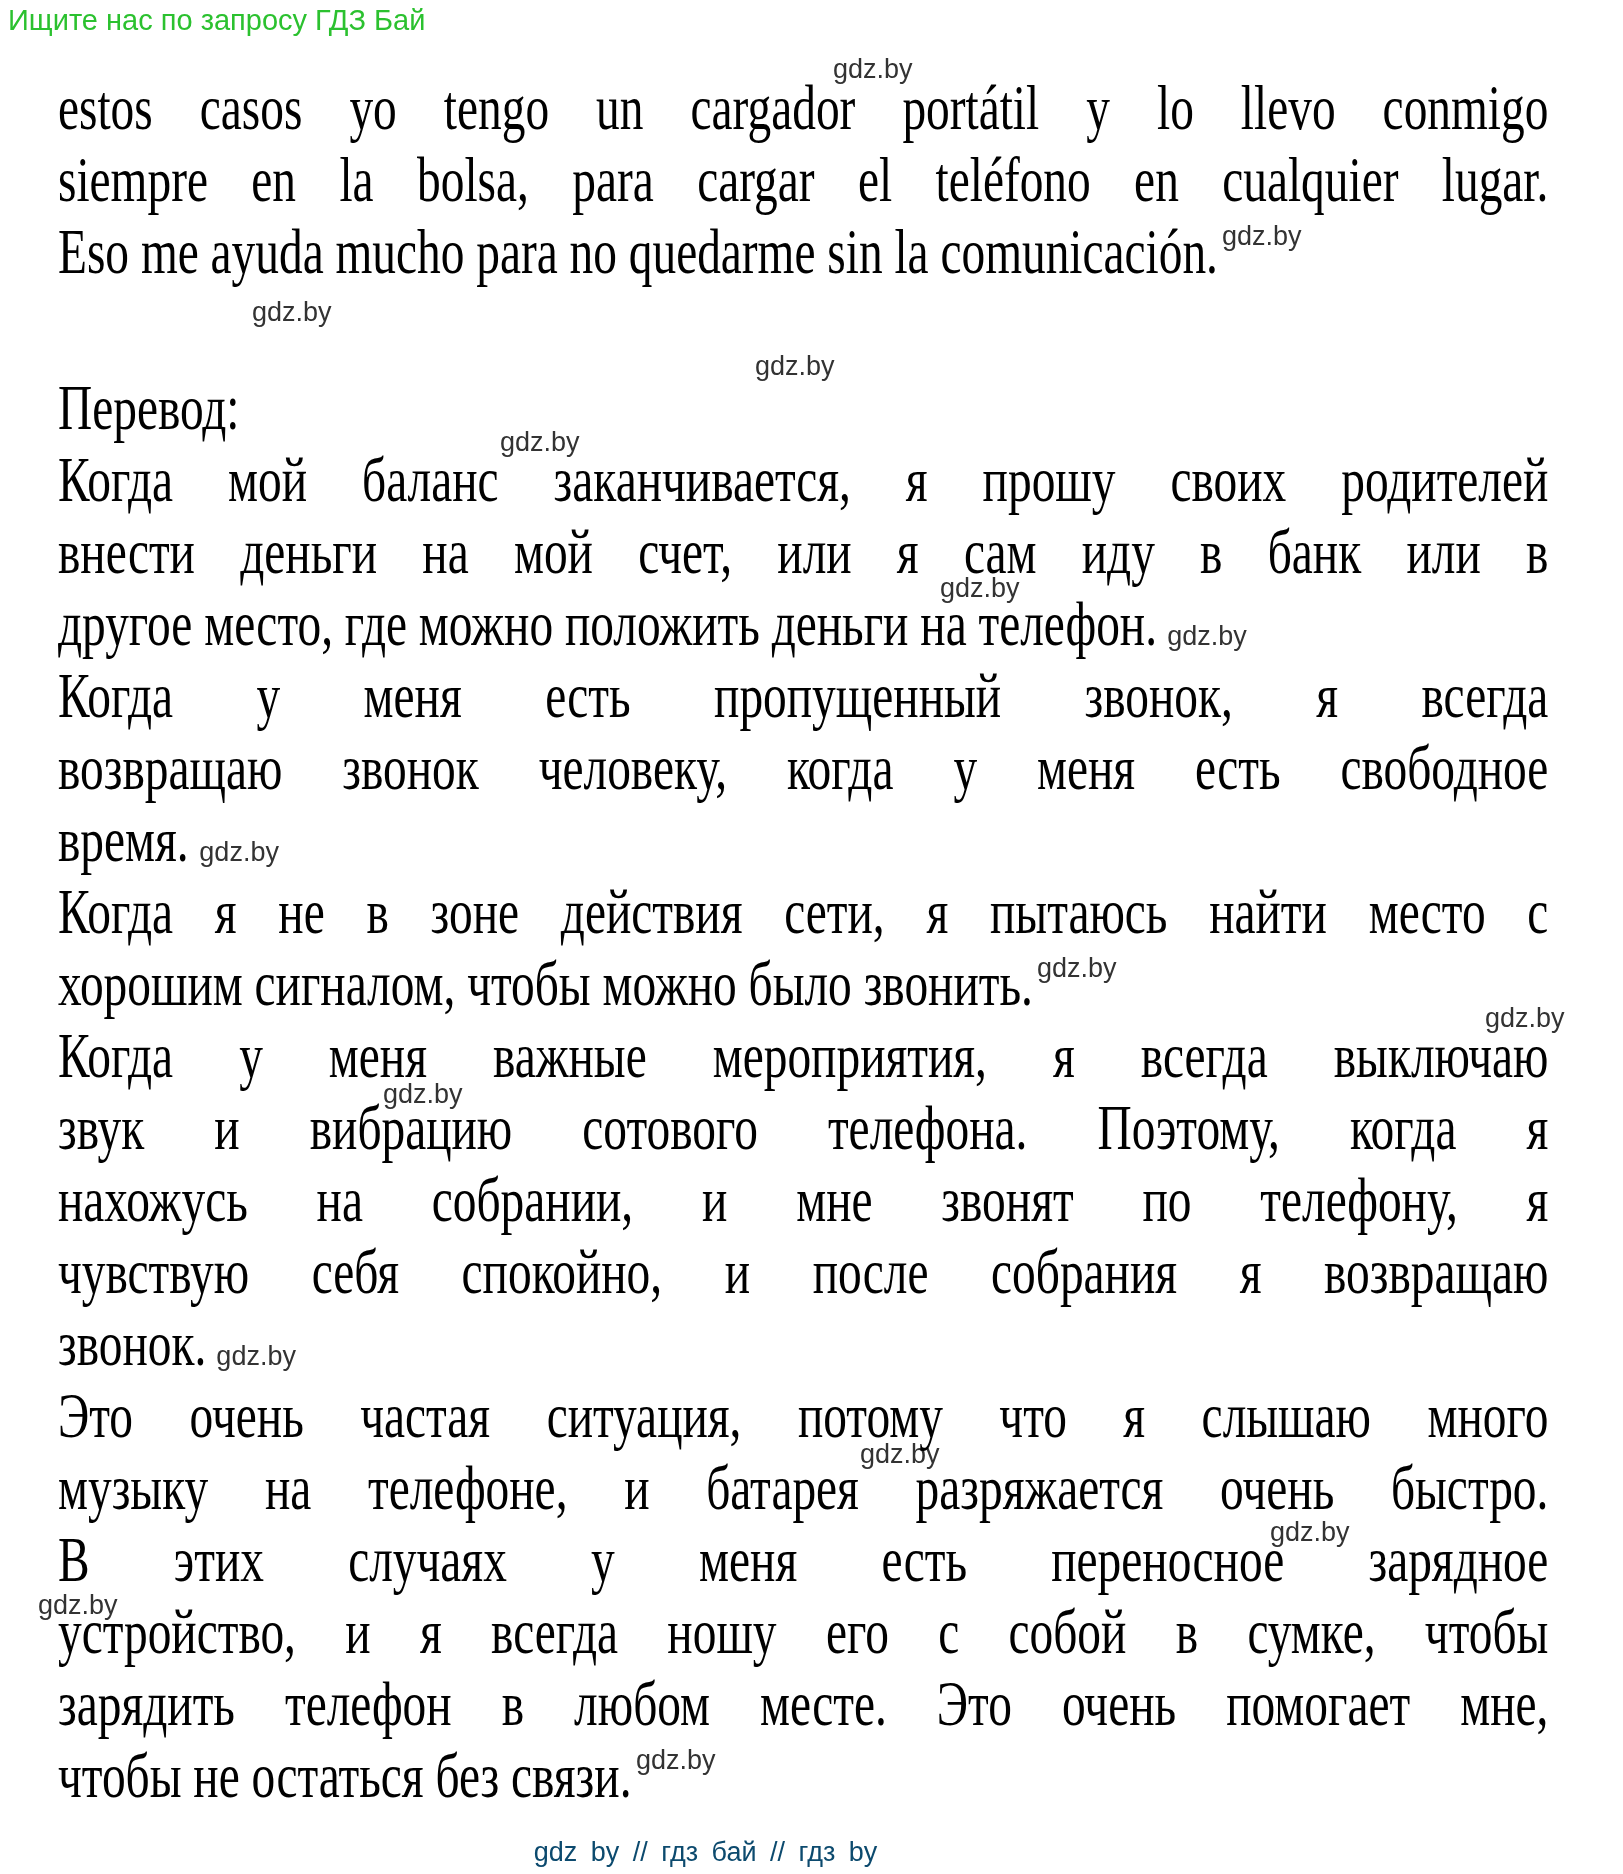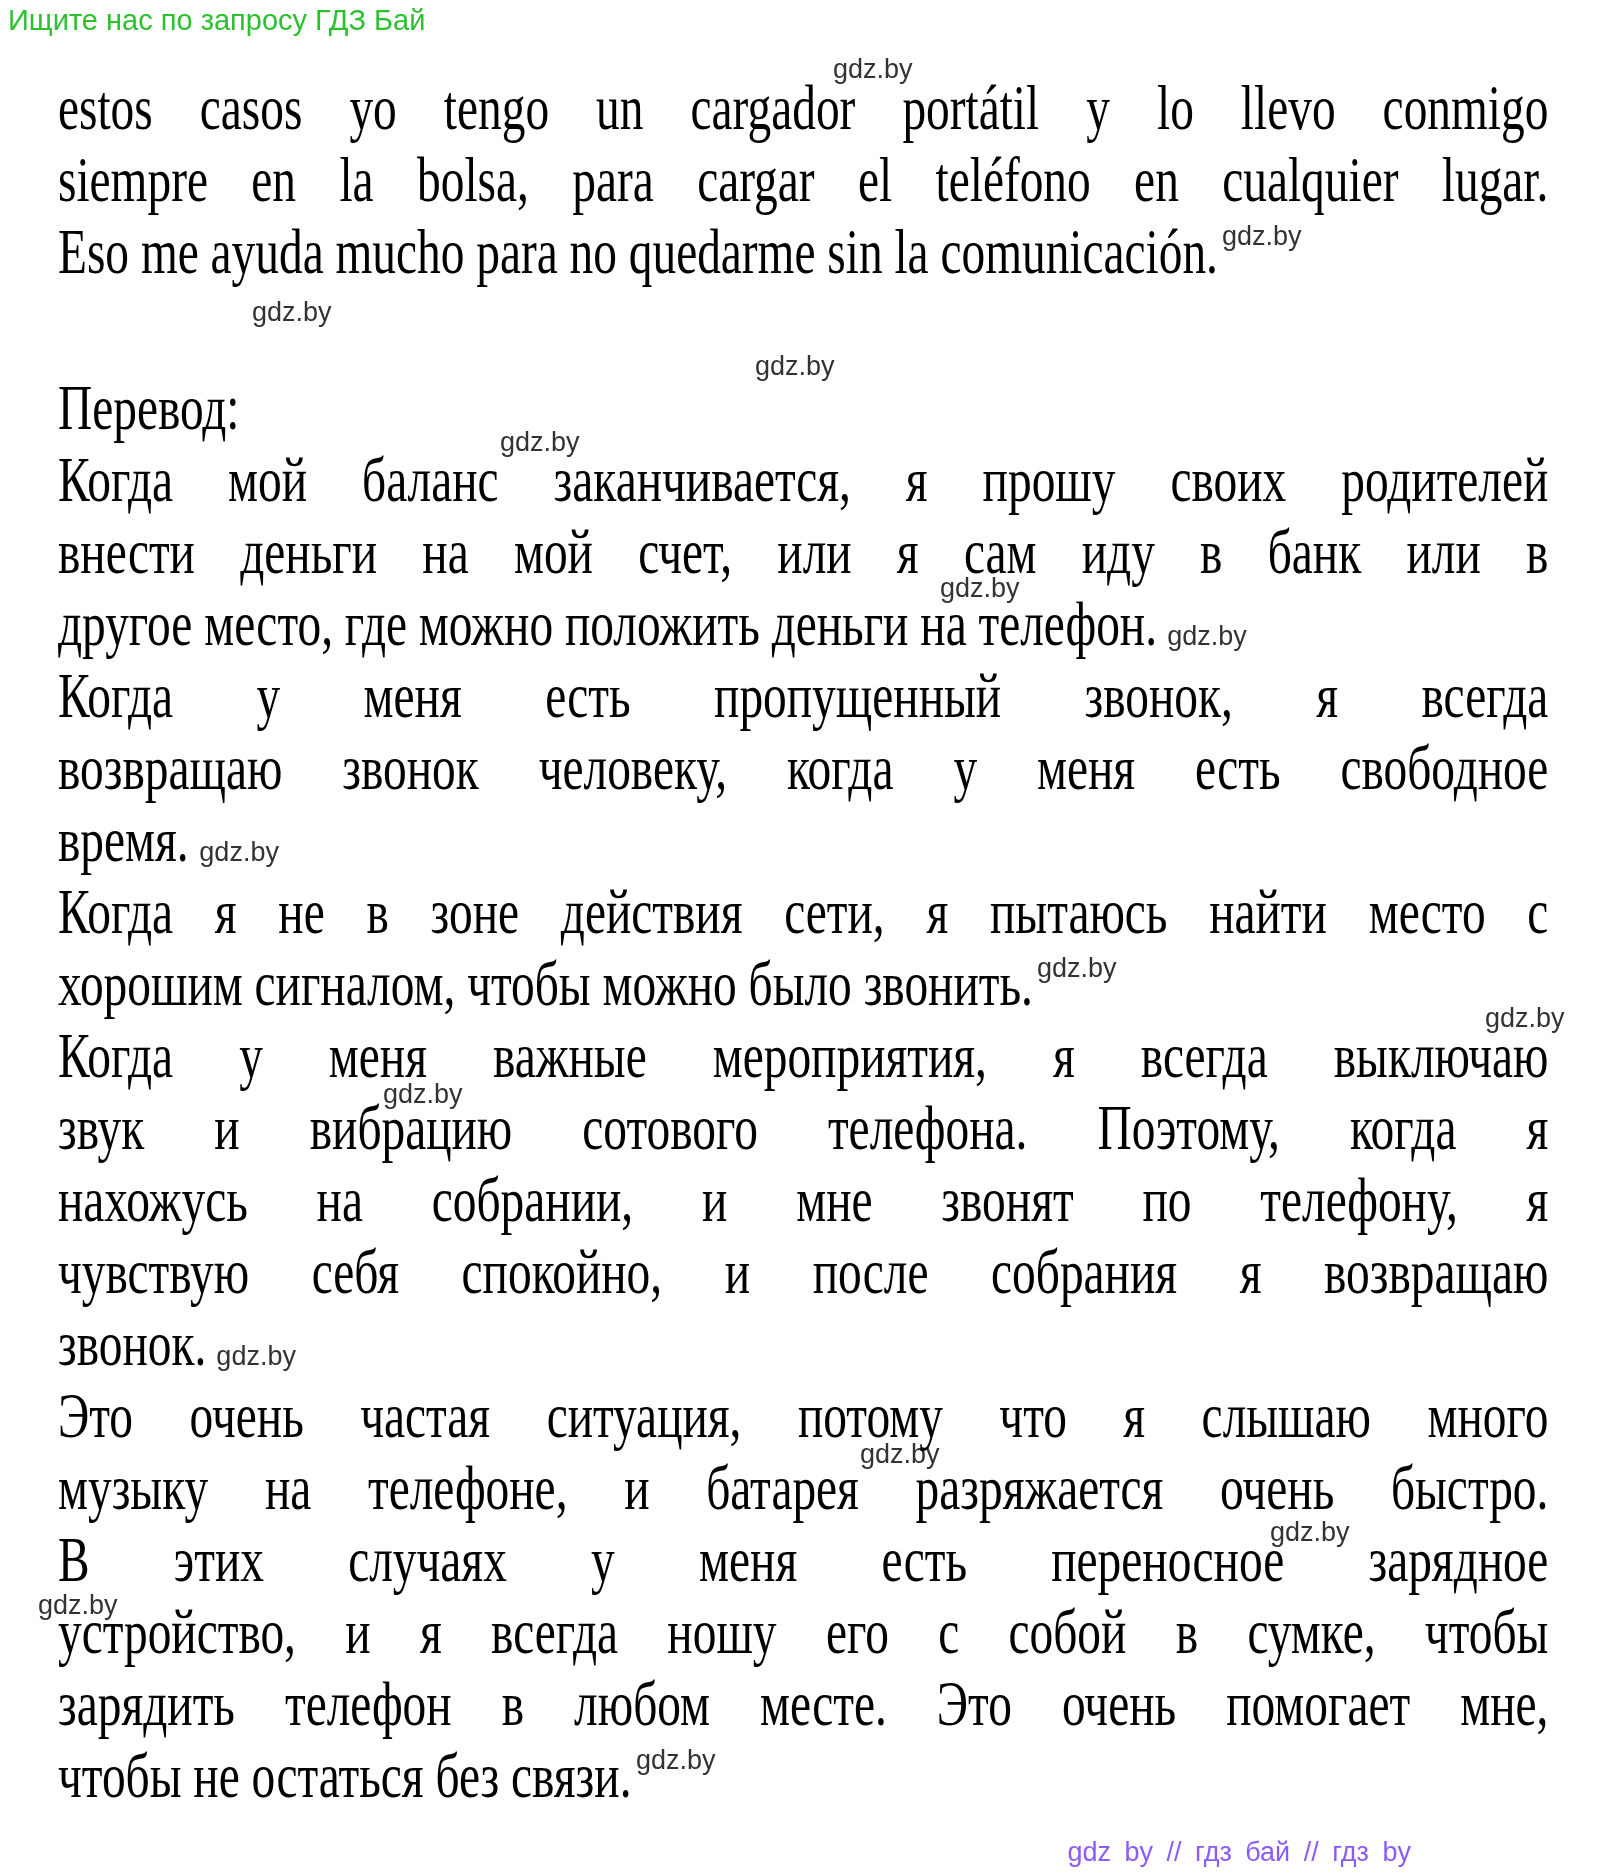--- a/index.html
+++ b/index.html
@@ -43,24 +43,24 @@
     font-size: 27px; margin-left: 14px;
   }
   .wm-sup {
     display: inline-block;
     transform: scaleX(1.352); transform-origin: 0 50%;
     font-size: 27px; margin-left: 6px;
     position: relative; top: -28px;
   }
   .footer {
     position: absolute; top: 1838px; left: 0; width: 1411px;
-    text-align: right;
+    text-align: center;
     font-family: "Liberation Sans", "DejaVu Sans", sans-serif;
     font-size: 27px; line-height: 28px;
-    color: #8b5cf6;
+    color: #0c4a6e;
     word-spacing: 6px;
   }
 </style>
 </head>
 <body>
 
 <div class="banner">Ищите нас по запросу ГДЗ Бай</div>
 
 <div class="wm wm-abs" style="left:833px;top:55px;">gdz.by</div>
 <div class="wm wm-abs" style="left:252px;top:298px;">gdz.by</div>

